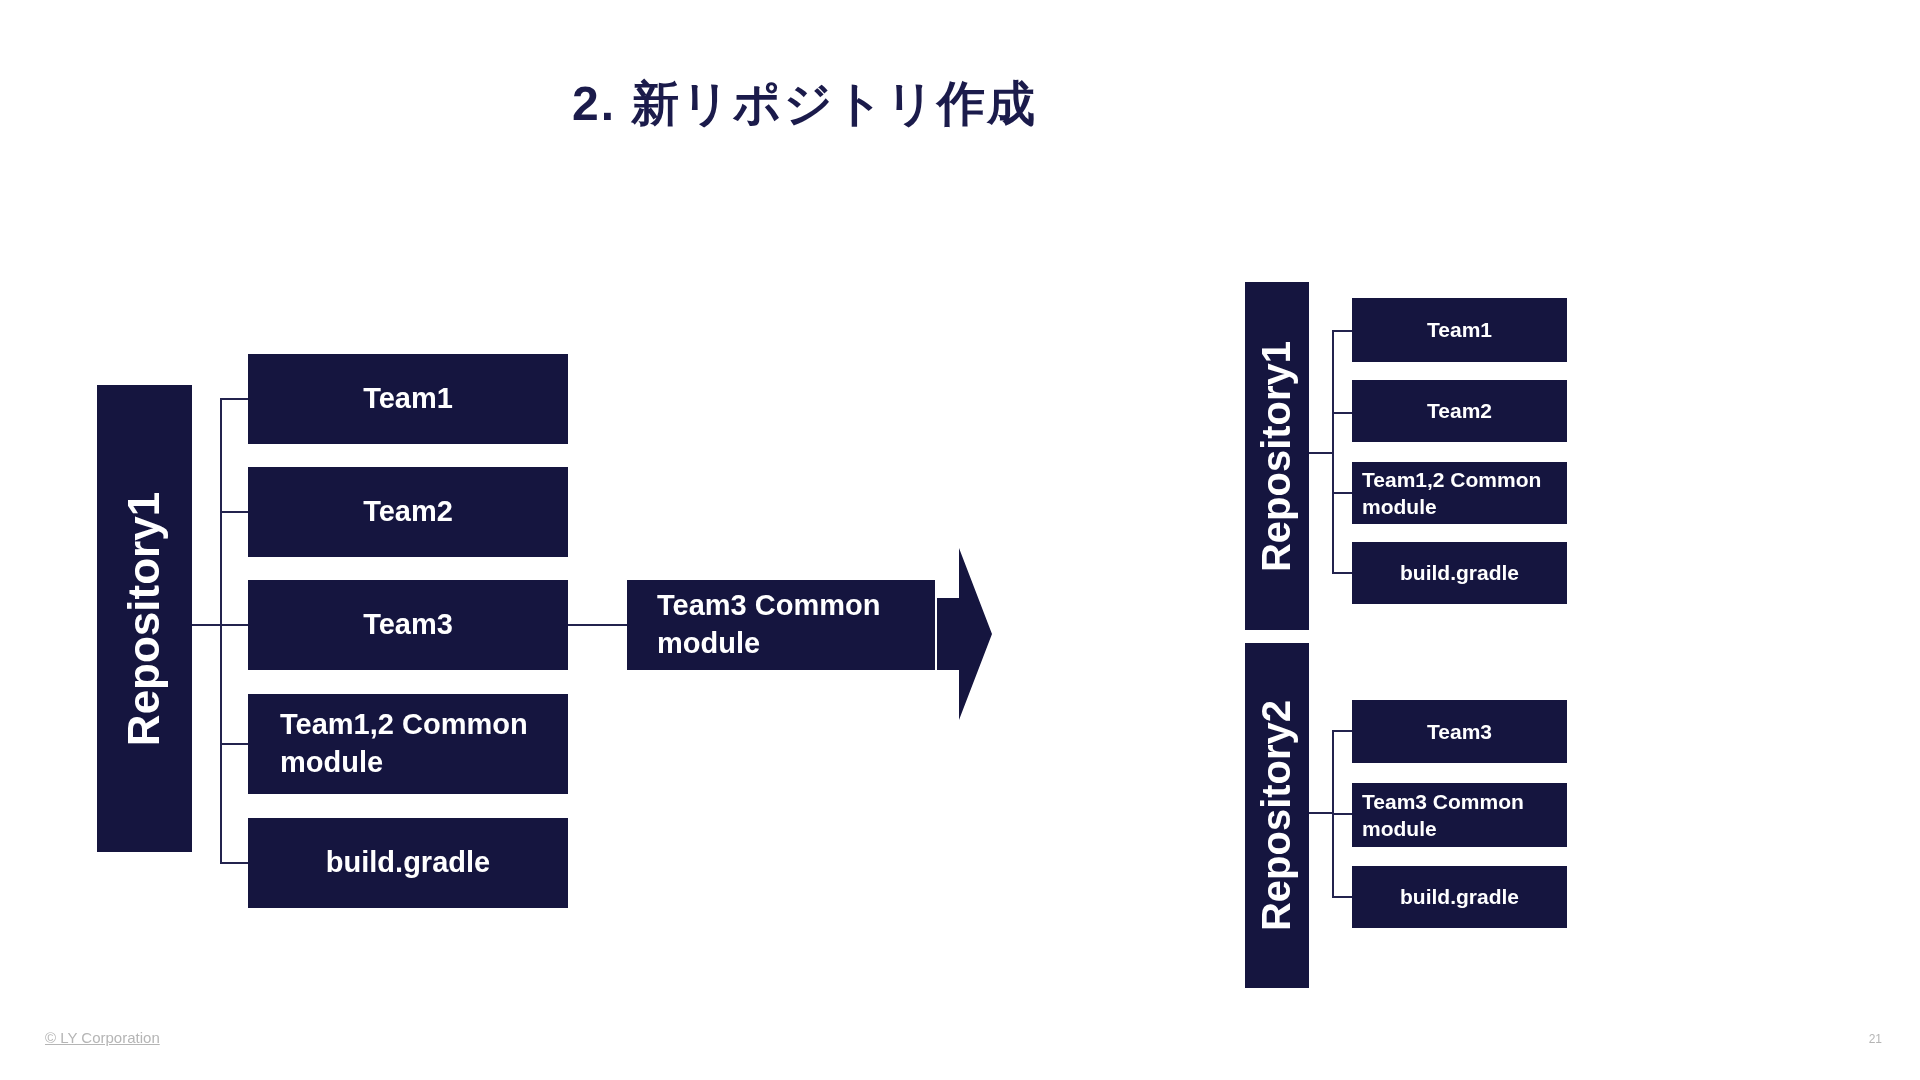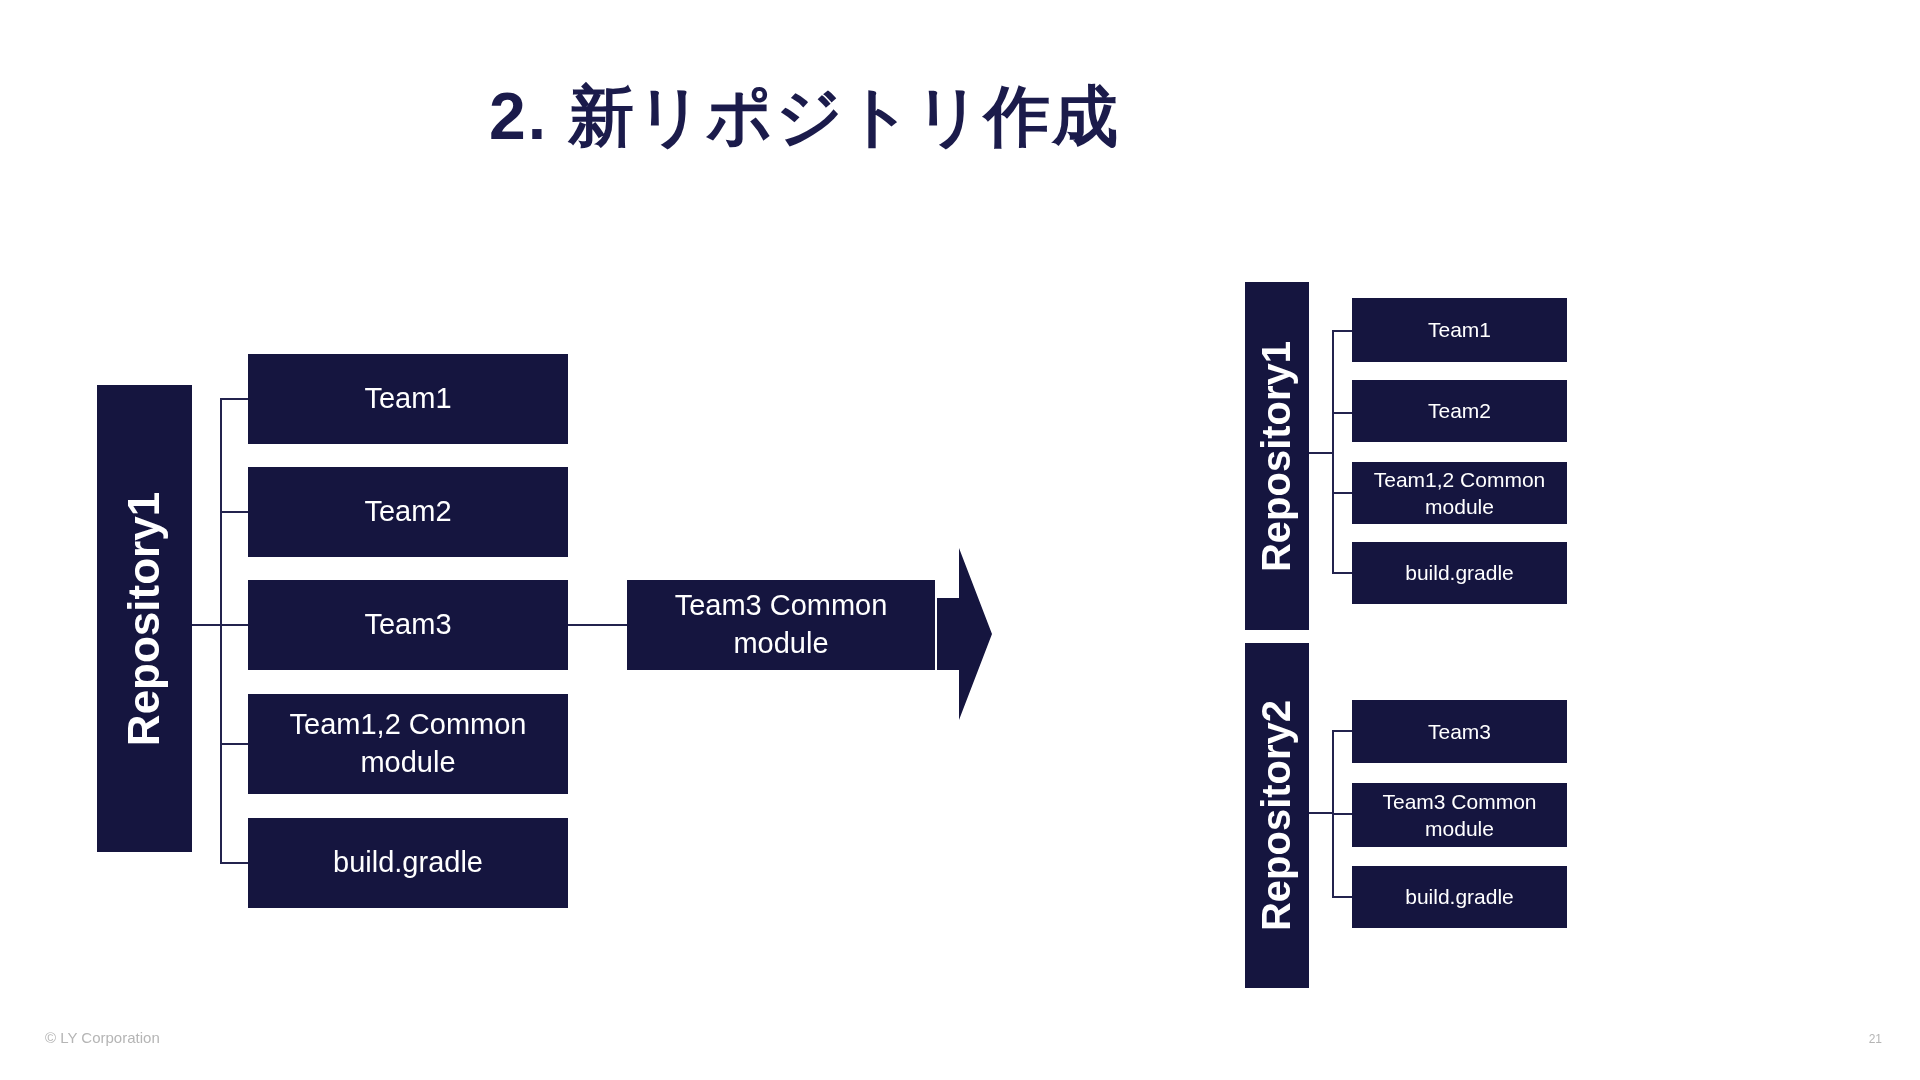--- a/index.html
+++ b/index.html
@@ -14,34 +14,33 @@
     position:relative;
     width:1920px;height:1080px;
     background:#ffffff;
     overflow:hidden;
     font-family:"Liberation Sans","DejaVu Sans",sans-serif;
   }
   .title{
     position:absolute;
     left:0;top:72px;width:1609px;
     text-align:center;
-    font-size:66px;
+    font-size:48px;
     font-weight:bold;
     color:var(--title);
     letter-spacing:2px;
   }
   .box{
     position:absolute;
     background:var(--navy);
     color:var(--boxtext);
-    font-weight:normal;
+    font-weight:bold;
     display:flex;
     align-items:center;
     justify-content:center;
-    text-align:center;
     line-height:1.3;
     box-sizing:border-box;
   }
   .mod-l{width:320px;left:248px;font-size:29px;padding:0 32px;}
   .mod-r{width:215px;left:1352px;font-size:21px;padding:0 10px;}
   .repo{
     background:var(--navy);
     position:absolute;
     display:flex;
     align-items:center;
@@ -57,21 +56,21 @@
   .hline{height:2px;}
   .vline{width:2px;}
   .arrow{
     position:absolute;
     left:937px;top:548px;width:55px;height:172px;
     background:var(--navy);
     clip-path:polygon(0 29%,40% 29%,40% 0,100% 50%,40% 100%,40% 71%,0 71%);
   }
   .footer-left{
     position:absolute;left:45px;bottom:34px;
-    font-size:15px;color:var(--footer);
+    font-size:15px;color:var(--footer);text-decoration:underline;
   }
   .footer-right{
     position:absolute;right:38px;bottom:34px;
     font-size:12px;color:var(--footer);
   }
 </style>
 </head>
 <body>
 
 <div class="slide">

